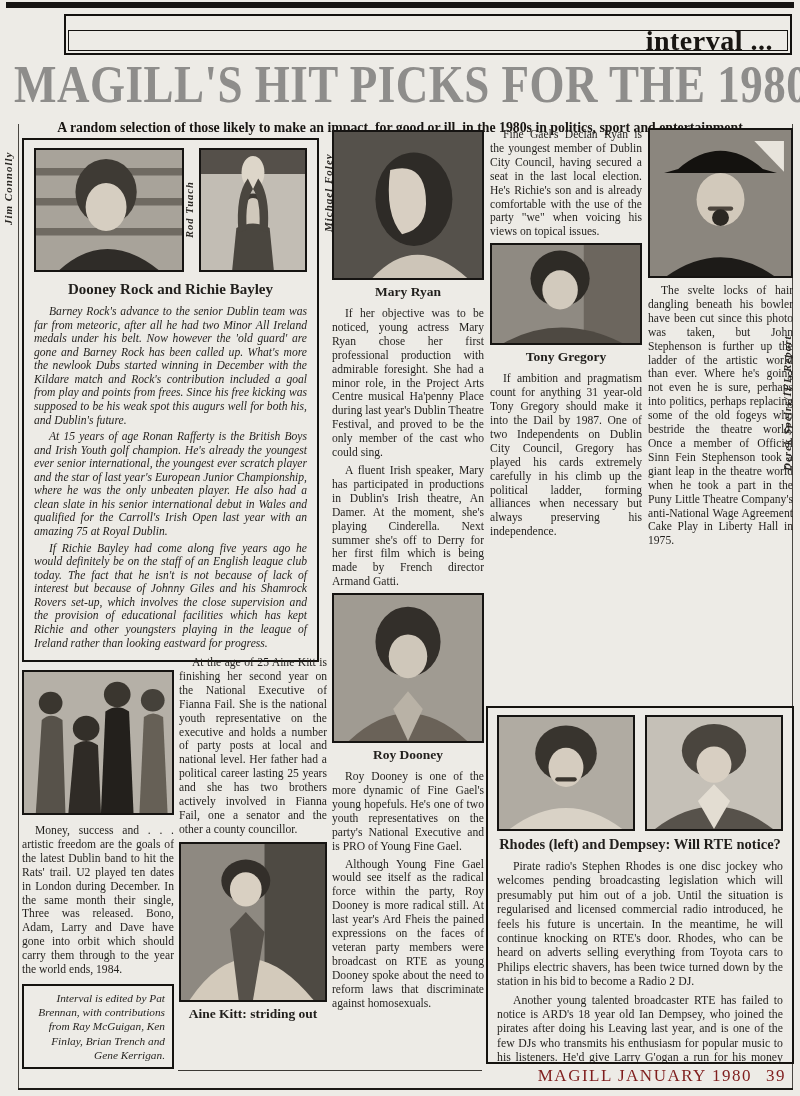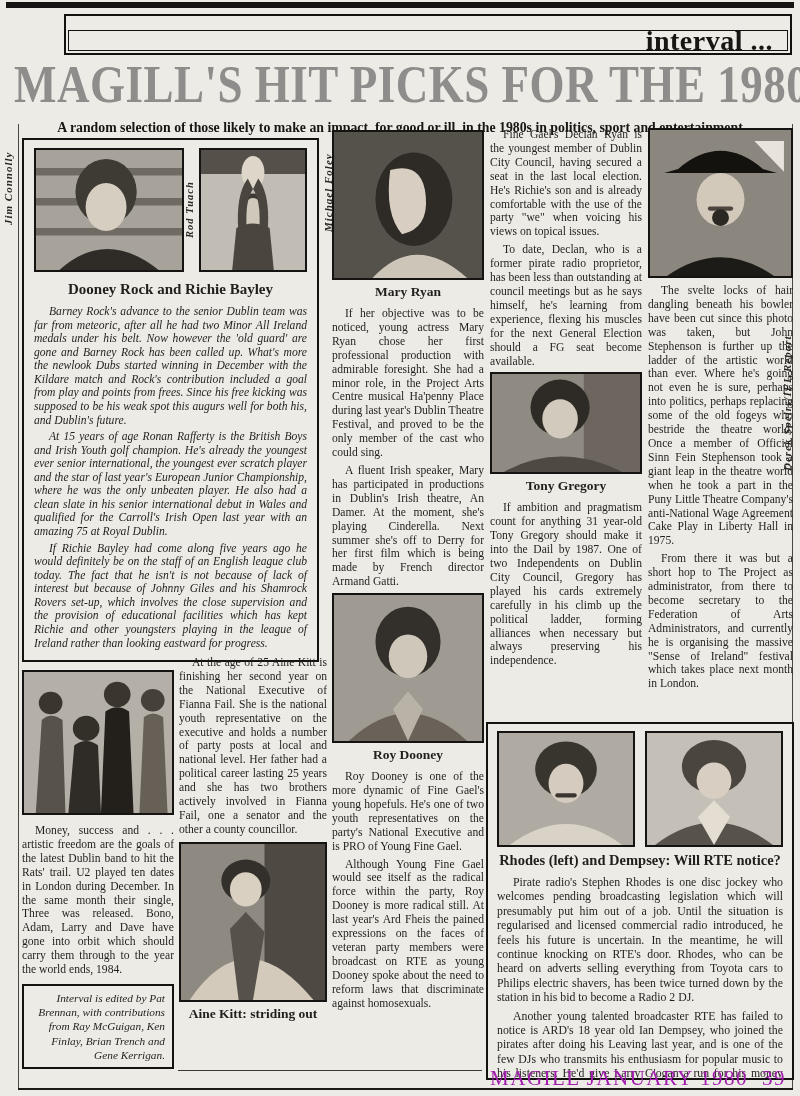--- a/index.html
+++ b/index.html
@@ -61,28 +61,28 @@
   #col-maryroy { left:332px; top:130px; width:152px; height:942px; }
   #col-maryroy .photo { height:150px; }
 
   #col-declan { left:490px; top:128px; width:152px; height:574px; }
   #col-declan .photo { height:102px; margin-top:2px; }
 
   #col-steph { left:648px; top:128px; width:145px; height:574px; }
   #col-steph .photo { height:150px; margin-bottom:6px; }
 
   
-  .rhodes-box { position:absolute; left:486px; top:706px; width:308px; height:358px; border:2px solid #15130f; padding:7px 9px; box-sizing:border-box; overflow:hidden; background:#edebe6;margin-top:16px; }
+  .rhodes-box { position:absolute; left:486px; top:706px; width:308px; height:358px; border:2px solid #15130f; padding:7px 9px; box-sizing:border-box; overflow:hidden; background:#edebe6; }
   .rhodes-photos { display:flex; gap:10px; }
   .rhodes-photos .photo { flex:1; height:116px; }
   .rhodes-caption { text-align:center; font-weight:bold; font-size:14.5px; margin:5px 0 6px; }
   .rhodes-text p { font-size:11.8px; line-height:1.22; text-align:justify; margin:0 0 4px; text-indent:16px; }
 
   .bottom-rule { position:absolute; left:178px; top:1070px; width:304px; height:1px; background:#3b3834; }
-  .footer { position:absolute; right:14px; top:1066px; font-size:21px; letter-spacing:1.5px; color:#a21caf; }
+  .footer { position:absolute; right:14px; top:1066px; font-size:17px; letter-spacing:1.5px; color:#7f1d1d; }
   .footer .num { margin-left:14px; }
 </style>
 </head>
 <body>
 
 <div class="page">
 
   <div class="topbar"></div>
 
   <div class="masthead-box">
@@ -193,21 +193,20 @@
         <path d="M40 78 L50 66 L60 78 L50 100 Z" fill="#b9b2a6"></path>
       </svg>
     </div>
     <div class="photo-caption">Roy Dooney</div>
     <p>Roy Dooney is one of the more dynamic of Fine Gael's young hopefuls. He's one of two youth representatives on the party's National Executive and is PRO of Young Fine Gael.</p>
     <p>Although Young Fine Gael would see itself as the radical force within the party, Roy Dooney is more radical still. At last year's Ard Fheis the pained expressions on the faces of veteran party members were broadcast on RTE as young Dooney spoke about the need to reform laws that discriminate against homosexuals.</p>
   </div>
 
   <div class="col" id="col-declan">
     <p>Fine Gael's Declan Ryan is the youngest member of Dublin City Council, having secured a seat in the last local election. He's Richie's son and is already comfortable with the use of the party "we" when voicing his views on topical issues.</p>
-    <p>To date, Declan, who is a former pirate radio proprietor, has been less than outstanding at council meetings but as he says himself, he's learning from experience, flexing his muscles for the next General Election should a FG seat become available.</p>
     <div class="photo">
       <svg viewBox="0 0 100 70" preserveAspectRatio="none">
         <rect width="100" height="70" fill="#8f8a82"></rect>
         <rect x="62" width="38" height="70" fill="#6c665e"></rect>
         <ellipse cx="46" cy="24" rx="20" ry="20" fill="#2e2b26"></ellipse>
         <ellipse cx="46" cy="32" rx="12" ry="14" fill="#d2cabd"></ellipse>
         <path d="M8 70 Q46 48 88 70 Z" fill="#4e4942"></path>
       </svg>
     </div>
     <div class="photo-caption">Tony Gregory</div>
@@ -220,21 +219,20 @@
         <rect width="100" height="105" fill="#8b867e"></rect>
         <path d="M74 8 L95 30 L95 8 Z" fill="#e8e4dc"></path>
         <path d="M20 28 Q50 2 80 28 L90 31 L10 31 Z" fill="#14120f"></path>
         <ellipse cx="50" cy="50" rx="17" ry="19" fill="#d2c9bb"></ellipse>
         <rect x="41" y="55" width="18" height="3" rx="1.5" fill="#4d463e"></rect>
         <ellipse cx="50" cy="63" rx="6" ry="6" fill="#2b2823"></ellipse>
         <path d="M12 105 Q50 78 88 105 Z" fill="#1d1b18"></path>
       </svg>
     </div>
     <p>The svelte locks of hair dangling beneath his bowler have been cut since this photo was taken, but John Stephenson is further up the ladder of the artistic world than ever. Where he's going not even he is sure, perhaps into politics, perhaps replacing some of the old fogeys who bestride the theatre world. Once a member of Official Sinn Fein Stephenson took a giant leap in the theatre world when he took a part in the Puny Little Theatre Company's anti-National Wage Agreement Cake Play in Liberty Hall in 1975.</p>
-    <p>From there it was but a short hop to The Project as administrator, from there to become secretary to the Federation of Arts Administrators, and currently he is organising the massive "Sense of Ireland" festival which takes place next month in London.</p>
   </div>
 
   <div class="rhodes-box">
     <div class="rhodes-photos">
       <div class="photo">
         <svg viewBox="0 0 100 80" preserveAspectRatio="none">
           <rect width="100" height="80" fill="#b0aba2"></rect>
           <ellipse cx="50" cy="26" rx="23" ry="20" fill="#38342e"></ellipse>
           <ellipse cx="50" cy="36" rx="13" ry="14" fill="#d5ccbf"></ellipse>
           <rect x="42" y="43" width="16" height="3" rx="1.5" fill="#3a352f"></rect>

